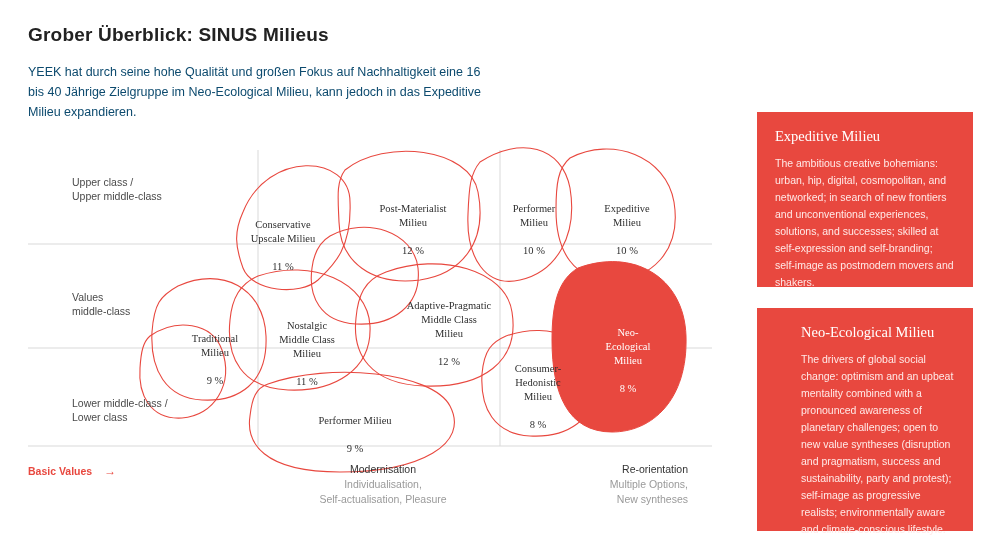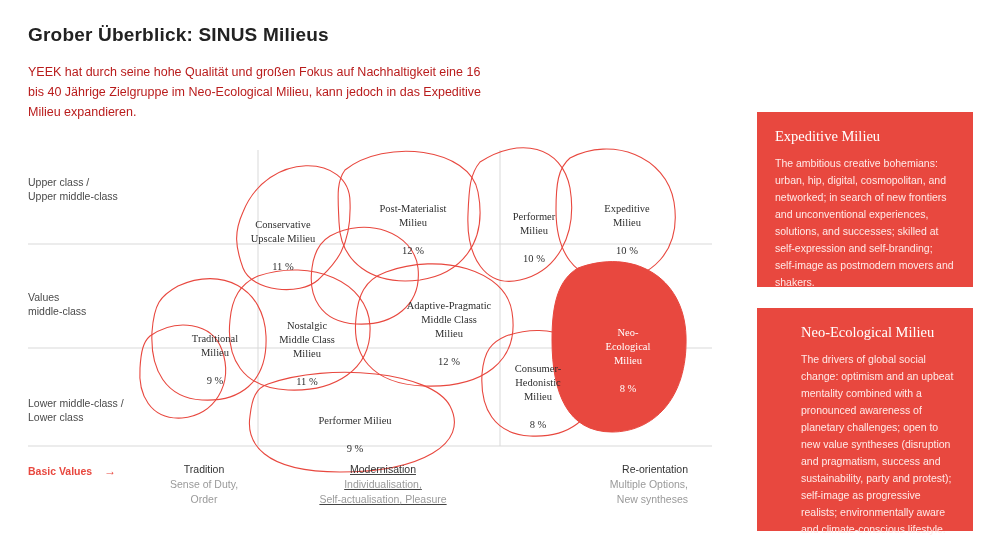--- a/index.html
+++ b/index.html
@@ -21,37 +21,38 @@
     font-weight: bold;
     color: #222222;
     letter-spacing: 0.2px;
   }
   .page-subtitle {
     position: absolute;
     left: 28px; top: 62px;
     width: 470px;
     font-size: 12.5px;
     line-height: 20px;
-    color: #b91c1c;
+    color: #0c4a6e;
   }
 
   
   .chart-area {
     position: absolute;
     left: 0; top: 140px;
     width: 740px; height: 380px;
   }
   .chart-svg { position: absolute; left: 0; top: 0; }
 
   .axis-label {
     position: absolute;
     font-size: 10.5px;
     line-height: 14px;
     color: #4a4a4a;
     white-space: pre-line;
+    margin-left: 44px;
   }
 
   .bubble-label {
     position: absolute;
     text-align: center;
     font-family: "Liberation Serif", serif;
     font-size: 10.5px;
     line-height: 14px;
     color: #2f2f2f;
     white-space: pre-line;
@@ -149,21 +150,21 @@
 Upscale Milieu</span><br>
     <span>11 %</span>
   </div>
 
   <div class="bubble-label" style="left:358px; top:48px; width:110px;">
     <span>Post-Materialist
 Milieu</span><br>
     <span>12 %</span>
   </div>
 
-  <div class="bubble-label" style="left:484px; top:56px; width:100px;">
+  <div class="bubble-label" style="left:484px; top:48px; width:100px;">
     <span>Performer
 Milieu</span><br>
     <span>10 %</span>
   </div>
 
   <div class="bubble-label" style="left:572px; top:48px; width:110px;">
     <span>Expeditive
 Milieu</span><br>
     <span>10 %</span>
   </div>
@@ -205,27 +206,22 @@
 Ecological
 Milieu</span><br>
     <span>8 %</span>
   </div>
 
   <div class="basic-values">
     <span>Basic Values</span>
     <span class="arrow-icon">→</span>
   </div>
 
-  <div class="axis-bottom-group" style="left:146px; top:322px; width:116px;">
-    <div class="grp-title">Tradition</div>
-    <div class="grp-sub">Sense of Duty,
-Order</div>
-  </div>
-
-  <div class="axis-bottom-group" style="left:288px; top:322px; width:190px;text-decoration:underline;">
+
+  <div class="axis-bottom-group" style="left:288px; top:322px; width:190px;">
     <div class="grp-title">Modernisation</div>
     <div class="grp-sub">Individualisation,
 Self-actualisation, Pleasure</div>
   </div>
 
   <div class="axis-bottom-group" style="left:538px; top:322px; width:150px;text-align:right;">
     <div class="grp-title">Re-orientation</div>
     <div class="grp-sub">Multiple Options,
 New syntheses</div>
   </div>

